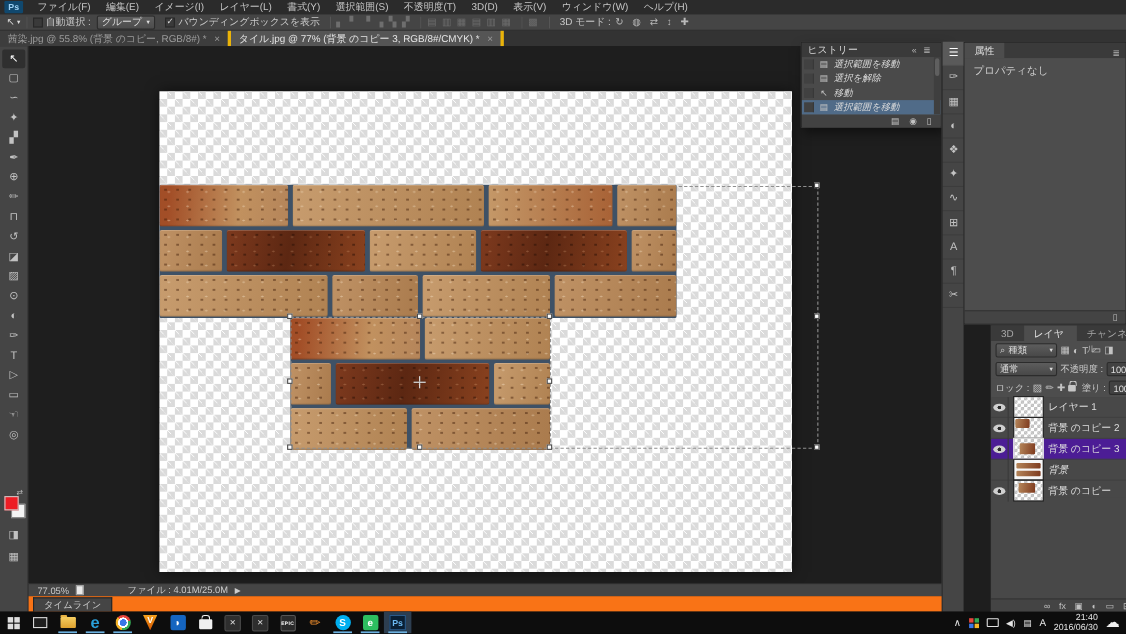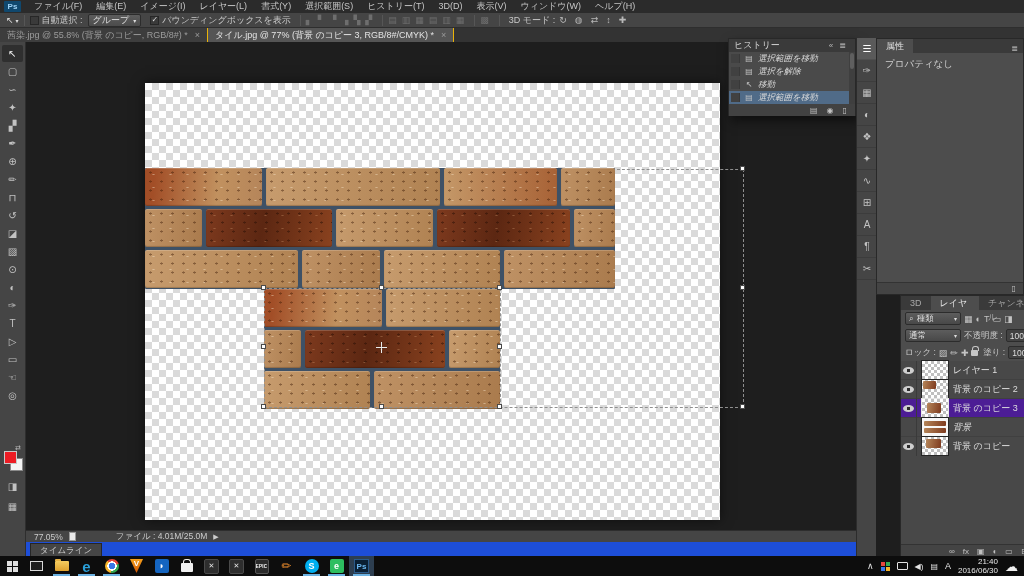--- a/index.html
+++ b/index.html
@@ -16,21 +16,21 @@
   #optionsbar { left:0; top:13px; width:1024px; height:15px; background:#454545; border-bottom:1px solid #2e2e2e; display:flex; align-items:center; font-size:9px; color:#c9c9c9; }
   .ob-sep { width:1px; height:11px; background:#383838; border-right:1px solid #565656; margin:0 5px; }
   .ob-tool { margin-left:6px; display:flex; align-items:center; gap:2px; color:#ddd; }
   .cbx { width:9px; height:9px; background:#3a3a3a; border:1px solid #272727; display:inline-flex; align-items:center; justify-content:center; color:#ddd; font-size:8px; line-height:8px; margin-right:3px; }
   .dd { height:13px; background:linear-gradient(#5d5d5d,#4c4c4c); border:1px solid #2c2c2c; border-radius:2px; display:inline-flex; align-items:center; padding:0 4px; gap:4px; color:#ddd; }
   .dim-icons { color:#6e6e6e; font-size:9px; letter-spacing:5px; white-space:nowrap; }
   .ob-3d-icon { color:#b9b9b9; font-size:9px; padding:0 4px; }
 
   
   #tabbar { left:0; top:28px; width:1024px; height:14px; background:#333333; display:flex; }
-  .doc-tab { height:14px; display:flex; align-items:center; padding:0 7px; font-size:9px; gap:7px; border-right:1px solid #eab308; }
+  .doc-tab { height:14px; display:flex; align-items:center; padding:0 7px; font-size:9px; gap:7px; border-right:3px solid #eab308; }
   .doc-tab.inactive { background:#3d3d3d; color:#9c9c9c; }
   .doc-tab.active { background:#555555; color:#e4e4e4; }
   .tab-close { font-size:9px; color:#9a9a9a; }
 
   
   #toolbar { left:0; top:42px; width:26px; height:514px; background:#454545; border-right:1px solid #2e2e2e; }
   .tool { position:absolute; left:2px; width:21px; height:17px; display:flex; align-items:center; justify-content:center; color:#c2c2c2; font-size:10px; }
   .tool.active { background:#2f2f2f; border-radius:2px; color:#fff; }
   #fg-swatch { left:4px; top:409px; width:13px; height:13px; background:#ed1c24; border:1px solid #c9c9c9; z-index:2; }
   #bg-swatch { left:10px; top:416px; width:13px; height:13px; background:#f4f4f4; border:1px solid #8a8a8a; }
@@ -129,21 +129,21 @@
   .layer-name.italic { font-style:italic; }
   .mini-lock { position:relative; width:7px; height:6px; background:#c6c6c6; border-radius:1px; }
   .mini-lock:before { content:""; position:absolute; top:-4px; left:1px; width:5px; height:4px; border:1px solid #c6c6c6; border-bottom:none; border-radius:3px 3px 0 0; }
   #layers-footer { height:13px; background:#444444; border-top:1px solid #333; display:flex; align-items:center; justify-content:flex-end; gap:8px; padding-right:7px; }
   #layers-footer span { color:#c0c0c0; font-size:8px; }
   #layers-fill { background:#484848; height:92px; }
 
   
   #statusbar { left:26px; top:530px; width:830px; height:12px; background:#454545; border-top:1px solid #2d2d2d; display:flex; align-items:center; font-size:8.5px; color:#cccccc; gap:6px; }
   .doc-ico { width:7px; height:9px; background:#e9e9e9; border:1px solid #999; }
-  #timelinebar { left:26px; top:542px; width:830px; height:14px; background:#1d4ed8; }
+  #timelinebar { left:26px; top:542px; width:830px; height:14px; background:#f97316; }
   #timeline-tab { position:absolute; left:4px; top:1px; height:13px; background:#454545; color:#c9c9c9; font-size:8.5px; padding:0 9px; line-height:13px; border:1px solid #262626; border-bottom:none; }
 
   
   #taskbar { left:0; top:556px; width:1024px; height:20px; background:#0d0d0d; display:flex; align-items:center; }
   #start-btn { width:24px; height:20px; display:flex; align-items:center; justify-content:center; }
   .win-logo { display:grid; grid-template-columns:5px 5px; grid-template-rows:5px 5px; gap:1px; }
   .win-logo i { background:#dfdfdf; }
   .tb-search { width:178px; height:16px; background:#2f2f2f; border:1px solid #5a5a5a; color:#9a9a9a; font-size:9px; padding-left:7px; }
   .tb-search::placeholder { color:#9a9a9a; }
   .tb-app { position:relative; width:25px; height:20px; display:flex; align-items:center; justify-content:center; }
@@ -180,21 +180,21 @@
 <div id="root">
 
   <div class="abs" id="menubar">
     <div id="ps-logo">Ps</div>
     <span class="menu-item">ファイル(F)</span>
     <span class="menu-item">編集(E)</span>
     <span class="menu-item">イメージ(I)</span>
     <span class="menu-item">レイヤー(L)</span>
     <span class="menu-item">書式(Y)</span>
     <span class="menu-item">選択範囲(S)</span>
-    <span class="menu-item">ヒストリー(T)</span>
+    <span class="menu-item">不透明度(T)</span>
     <span class="menu-item">3D(D)</span>
     <span class="menu-item">表示(V)</span>
     <span class="menu-item">ウィンドウ(W)</span>
     <span class="menu-item">ヘルプ(H)</span>
   </div>
 
   <div class="abs" id="optionsbar">
     <span class="ob-tool">
       <span>↖</span>
       <span style="font-size:6px">▾</span>

